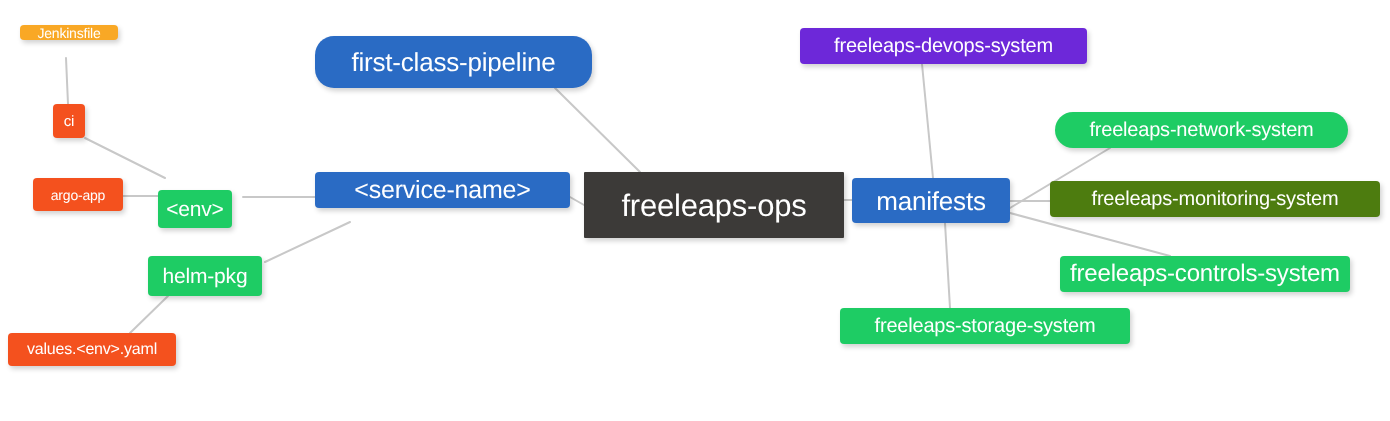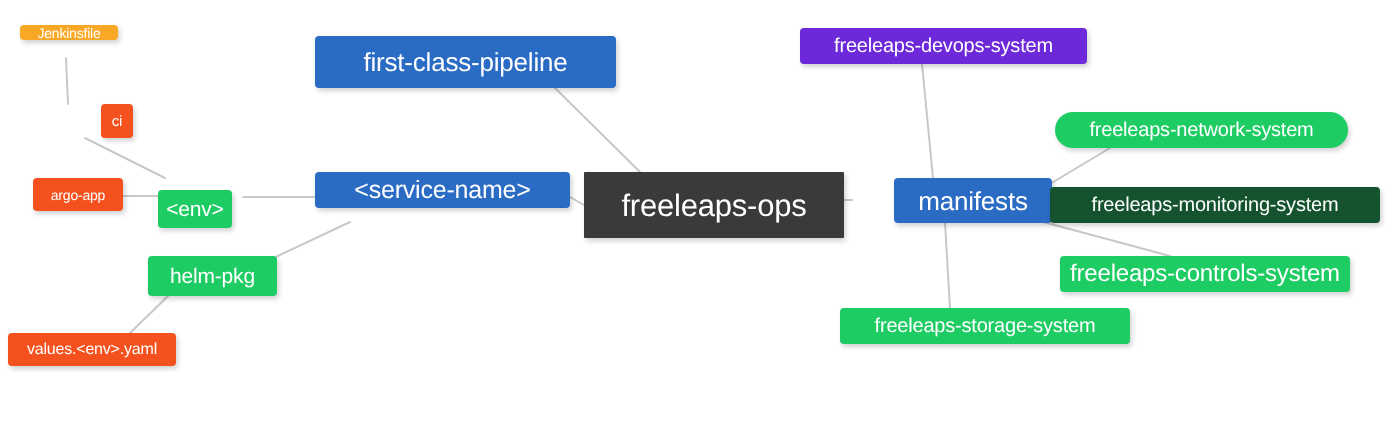--- a/index.html
+++ b/index.html
@@ -64,51 +64,51 @@
       <line x1="1010" y1="213" x2="1170" y2="256" stroke="#c8c8c8" stroke-width="2" stroke-linecap="round"></line>
       <line x1="945" y1="223" x2="950" y2="308" stroke="#c8c8c8" stroke-width="2" stroke-linecap="round"></line>
     </svg>
   <div id="node-layer">
       <div class="node node-root" style="left: 584px; top: 172px; width: 260px; height: 66px; background: rgb(60, 58, 56); font-size: 31px;">
         <span>freeleaps-ops</span>
       </div>
       <div class="node" style="left: 315px; top: 172px; width: 255px; height: 36px; background: rgb(42, 107, 196); font-size: 25px;">
         <span>&lt;service-name&gt;</span>
       </div>
-      <div class="node" style="left: 315px; top: 36px; width: 301px; height: 52px; background: rgb(42, 107, 196); font-size: 26px;">
+      <div class="node" style="left: 315px; top: 36px; width: 277px; height: 52px; background: rgb(42, 107, 196); font-size: 26px; border-radius: 19px;">
         <span>first-class-pipeline</span>
       </div>
       <div class="node" style="left: 158px; top: 190px; width: 74px; height: 38px; background: rgb(30, 204, 100); font-size: 21px;">
         <span>&lt;env&gt;</span>
       </div>
-      <div class="node" style="left: 53px; top: 104px; width: 32px; height: 34px; background: rgb(244, 81, 30); font-size: 15px; margin-left: 48px;">
+      <div class="node" style="left: 53px; top: 104px; width: 32px; height: 34px; background: rgb(244, 81, 30); font-size: 15px;">
         <span>ci</span>
       </div>
       <div class="node" style="left: 20px; top: 25px; width: 98px; height: 15px; background: rgb(249, 168, 37); font-size: 14px;">
         <span>Jenkinsfile</span>
       </div>
       <div class="node" style="left: 33px; top: 178px; width: 90px; height: 33px; background: rgb(244, 81, 30); font-size: 14px;">
         <span>argo-app</span>
       </div>
-      <div class="node" style="left: 148px; top: 256px; width: 129px; height: 40px; background: rgb(30, 204, 100); font-size: 21px;">
+      <div class="node" style="left: 148px; top: 256px; width: 114px; height: 40px; background: rgb(30, 204, 100); font-size: 21px;">
         <span>helm-pkg</span>
       </div>
       <div class="node" style="left: 8px; top: 333px; width: 168px; height: 33px; background: rgb(244, 81, 30); font-size: 16px; text-align: right;">
         <span>values.&lt;env&gt;.yaml</span>
       </div>
-      <div class="node" style="left: 852px; top: 178px; width: 158px; height: 45px; background: rgb(42, 107, 196); font-size: 26px; margin-left: 42px;">
+      <div class="node" style="left: 852px; top: 178px; width: 158px; height: 45px; background: rgb(42, 107, 196); font-size: 26px;">
         <span>manifests</span>
       </div>
       <div class="node" style="left: 800px; top: 28px; width: 287px; height: 36px; background: #6d28d9; font-size: 20px;">
         <span>freeleaps-devops-system</span>
       </div>
       <div class="node" style="left: 1055px; top: 112px; width: 293px; height: 36px; background: rgb(30, 204, 100); font-size: 20px; border-radius: 18px;">
         <span>freeleaps-network-system</span>
       </div>
-      <div class="node" style="left: 1050px; top: 187px; width: 330px; height: 36px; background: #14532d; font-size: 20px;">
+      <div class="node" style="left: 1050px; top: 181px; width: 330px; height: 36px; background: #4d7c0f; font-size: 20px;">
         <span>freeleaps-monitoring-system</span>
       </div>
       <div class="node" style="left: 1060px; top: 256px; width: 290px; height: 36px; background: rgb(30, 204, 100); font-size: 24px;">
         <span>freeleaps-controls-system</span>
       </div>
       <div class="node" style="left: 840px; top: 308px; width: 290px; height: 36px; background: rgb(30, 204, 100); font-size: 20px;">
         <span>freeleaps-storage-system</span>
       </div>
     </div>
 </div>

